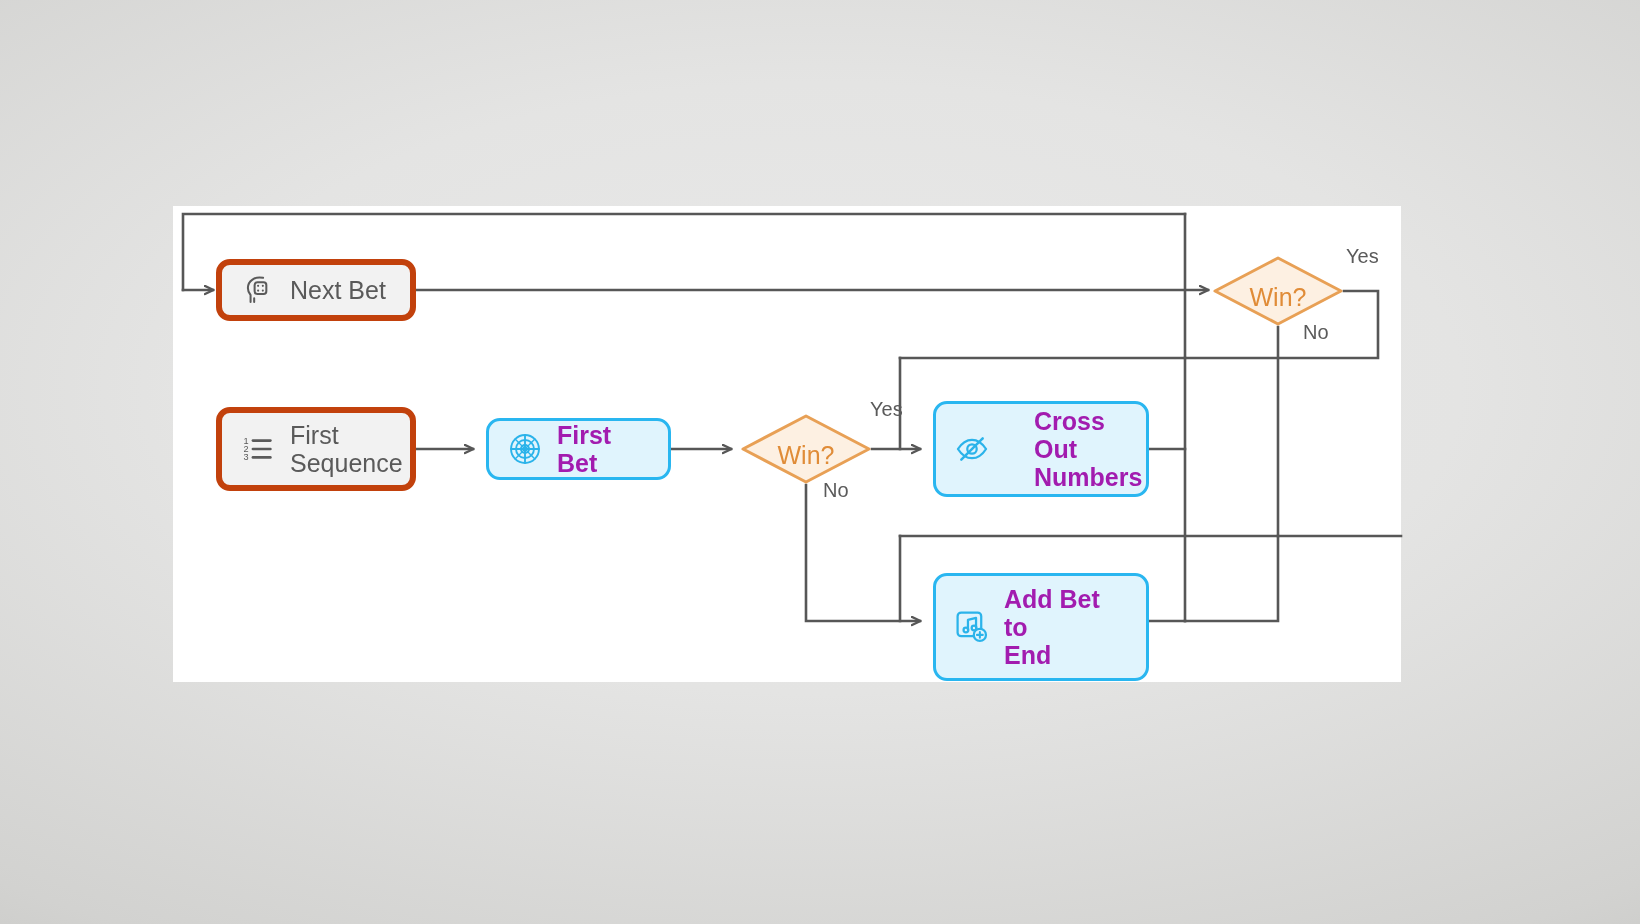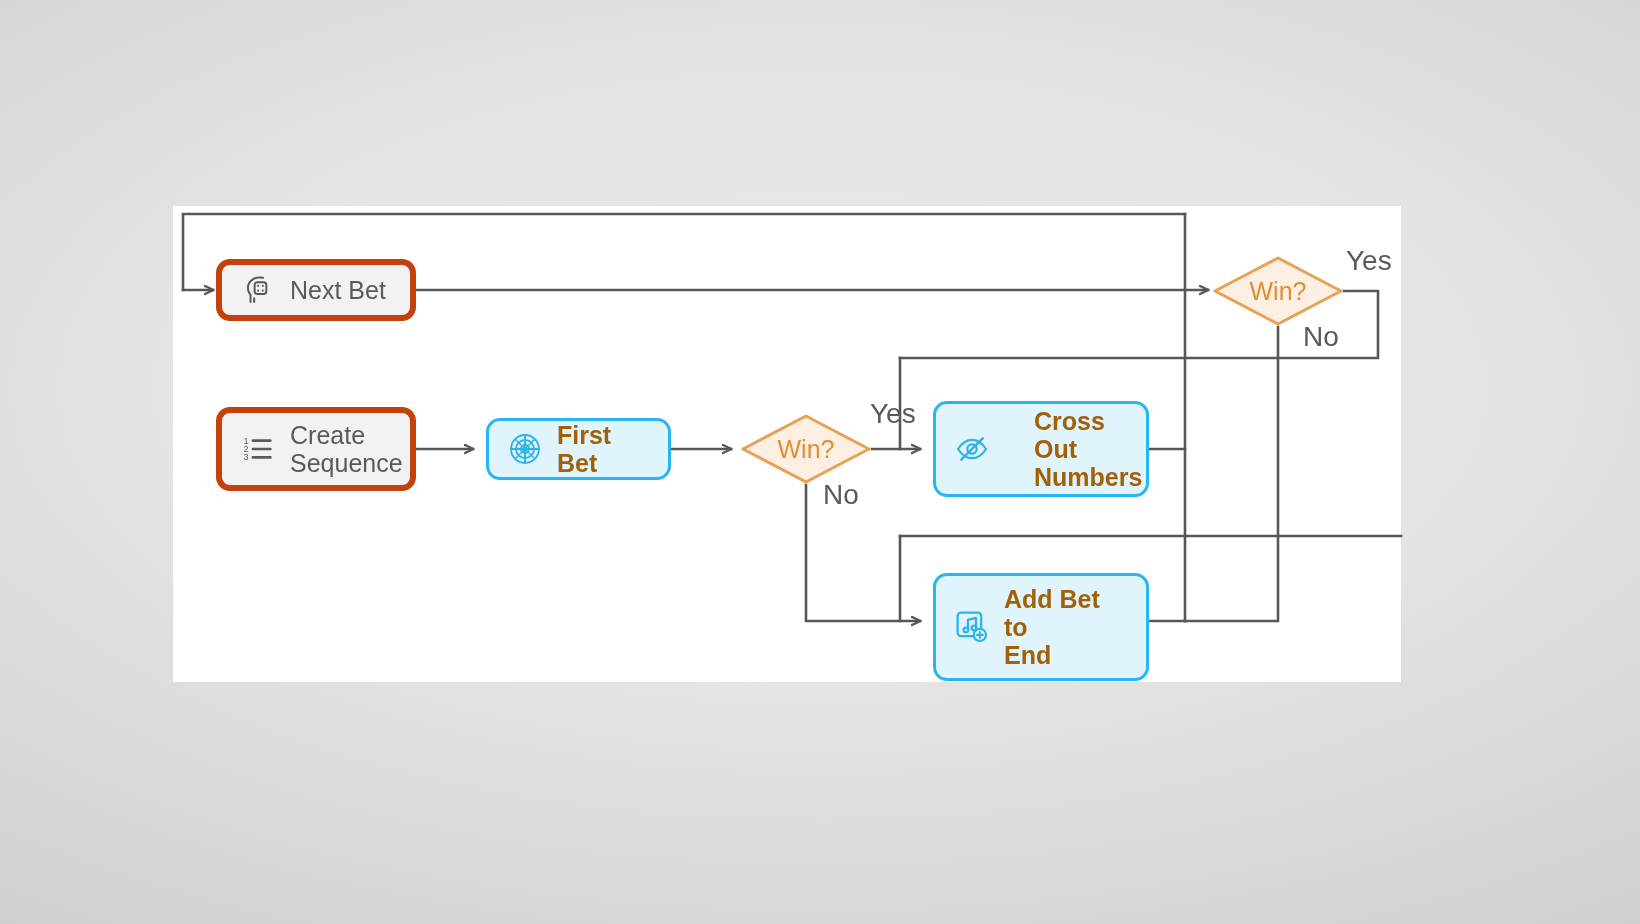--- a/index.html
+++ b/index.html
@@ -52,49 +52,49 @@
   .node.blue {
     background: #e0f4fd;
     border: 3px solid #29b6f0;
   }
   .node .label {
     font-size: 25px;
     line-height: 1.12;
     white-space: pre-line;
   }
   .node.grey .label { color: #5a5a5a; }
-  .node.blue  .label { color: #a16207; font-weight: bold; }
+  .node.blue  .label { color: #a21caf; font-weight: bold; }
   .node .ico {
     flex: 0 0 auto;
     width: 36px;
     height: 36px;
     display: block;
   }
 
   
   .diamond {
     position: absolute;
     z-index: 3;
   }
   .diamond .dlabel {
     position: absolute;
-    left: 0; top: 0;
+    left: 0; top: 6px;
     width: 100%; height: 100%;
     display: flex;
     align-items: center;
     justify-content: center;
     font-size: 25px;
     color: #e08c38;
     pointer-events: none;
   }
 
   
   .elabel {
     position: absolute;
-    font-size: 28px;
+    font-size: 20px;
     color: #5a5a5a;
     z-index: 4;
     white-space: nowrap;
   }
 </style>
 </head>
 <body>
 
 <div id="stage">
   <div id="canvas">
@@ -155,21 +155,21 @@
 
     <div class="node grey" style="left:43px; top:201px; width:200px; height:84px;">
       <svg class="ico" viewBox="0 0 32 32" fill="none" stroke="#5a5a5a" stroke-width="2.4" stroke-linecap="round">
         <path d="M11.5,8.5 H27"></path>
         <path d="M11.5,16 H27"></path>
         <path d="M11.5,23.5 H27"></path>
         <text x="3.2" y="11.2" font-size="8.2" font-family="Liberation Sans, sans-serif" fill="#5a5a5a" stroke="none">1</text>
         <text x="3.2" y="18.7" font-size="8.2" font-family="Liberation Sans, sans-serif" fill="#5a5a5a" stroke="none">2</text>
         <text x="3.2" y="26.2" font-size="8.2" font-family="Liberation Sans, sans-serif" fill="#5a5a5a" stroke="none">3</text>
       </svg>
-      <span class="label">Create
+      <span class="label">First
 Sequence</span>
     </div>
 
     <div class="node blue" style="left:313px; top:212px; width:185px; height:62px;">
       <svg class="ico" viewBox="0 0 32 32" fill="none" stroke="#2bb3ea" stroke-width="1.7" stroke-linecap="round">
         <circle cx="16" cy="16" r="12.4"></circle>
         <circle cx="16" cy="16" r="8"></circle>
         <circle cx="16" cy="16" r="3.6"></circle>
         <path d="M16,3.6 V28.4 M3.6,16 H28.4"></path>
         <path d="M7.2,7.2 L24.8,24.8 M24.8,7.2 L7.2,24.8" stroke-width="1.2"></path>

